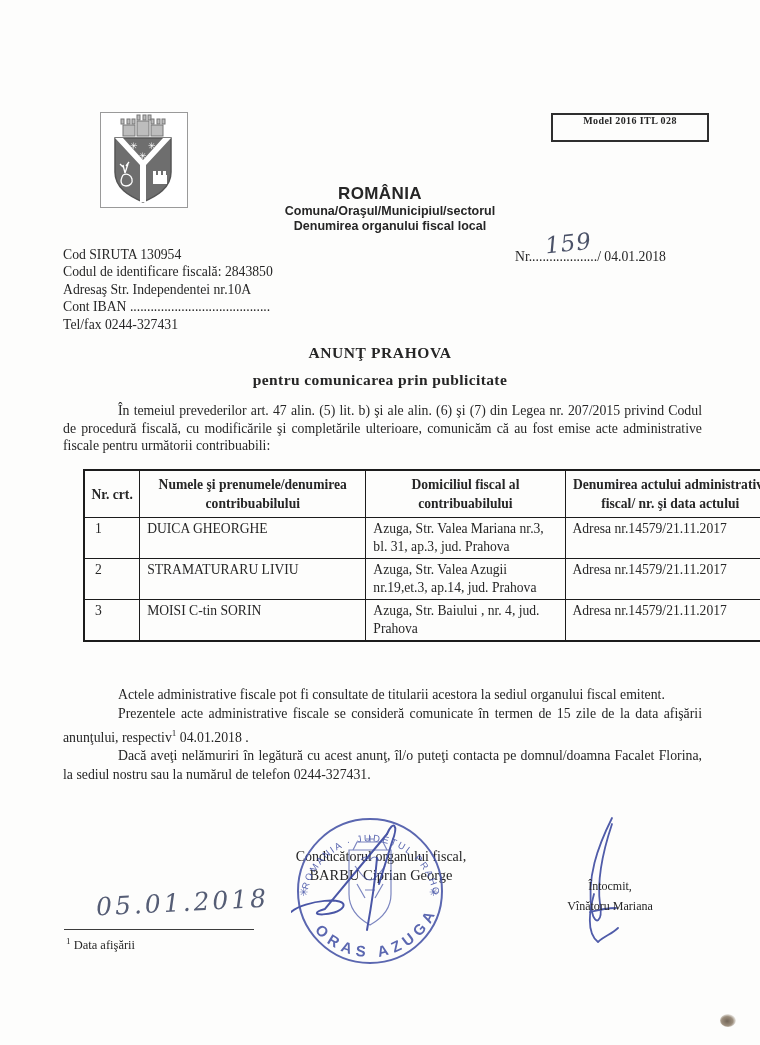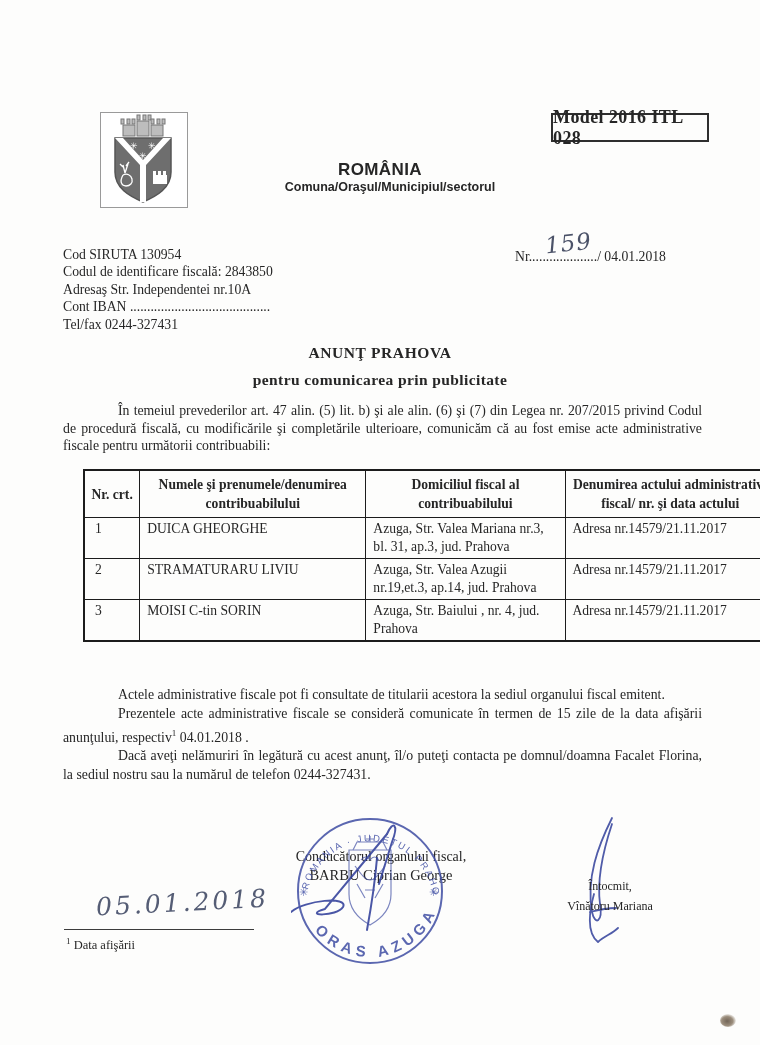--- a/index.html
+++ b/index.html
@@ -6,25 +6,25 @@
   body{
     width:760px;height:1045px;position:relative;overflow:hidden;
     background:#fdfdfc;color:#262626;
     font-family:"Liberation Serif", serif;
   }
   .abs{position:absolute;}
   
   .coa-box{left:100px;top:112px;width:86px;height:94px;border:1px solid #9a9a9a;background:#fff;}
   
   .model-box{left:551px;top:113px;width:154px;height:25px;border:2px solid #2e2e2e;
-    display:flex;align-items:center;justify-content:center;
-    font-weight:bold;font-size:18px;letter-spacing:.4px;}
+    display:flex;justify-content:center;
+    font-weight:bold;font-size:10px;letter-spacing:.4px;}
   
   .hdr{left:0;right:0;top:160px;text-align:center;font-family:"Liberation Sans",sans-serif;}
-  .hdr .country{font-size:17px;font-weight:bold;letter-spacing:.4px;}
+  .hdr .country{font-size:17px;font-weight:bold;letter-spacing:.4px;margin-top:24px;}
   .hdr .sub{font-size:12.5px;font-weight:bold;line-height:14.5px;padding-left:20px;}
   
   .issuer{left:63px;top:246px;font-size:13.7px;line-height:17.4px;}
   
   .nr-line{left:515px;top:249px;font-size:13.7px;}
   .hand{font-family:"DejaVu Serif",serif;font-style:italic;color:#4b5268;}
   .nr-hand{left:545px;top:230px;font-size:23px;transform:rotate(-6deg);letter-spacing:1px;}
   
   .title{left:0;right:0;top:344px;text-align:center;font-weight:bold;font-size:15.5px;letter-spacing:.6px;}
   .title2{left:0;right:0;top:371px;text-align:center;font-weight:bold;font-size:15.5px;letter-spacing:.4px;}
@@ -100,20 +100,21 @@
   </svg>
 </div>
 
 <div class="abs model-box">
   <span>Model 2016 ITL 028</span>
 </div>
 
 <div class="abs hdr">
   <div class="country">ROMÂNIA</div>
   <div class="sub">Comuna/Oraşul/Municipiul/sectorul</div>
+  <div class="sub">Denumirea organului fiscal local</div>
 </div>
 
 <div class="abs issuer">
   <div>Cod SIRUTA 130954</div>
   <div>Codul de identificare fiscală: 2843850</div>
   <div>Adresaş Str. Independentei nr.10A</div>
   <div>Cont IBAN .........................................</div>
   <div>Tel/fax 0244-327431</div>
 </div>
 

